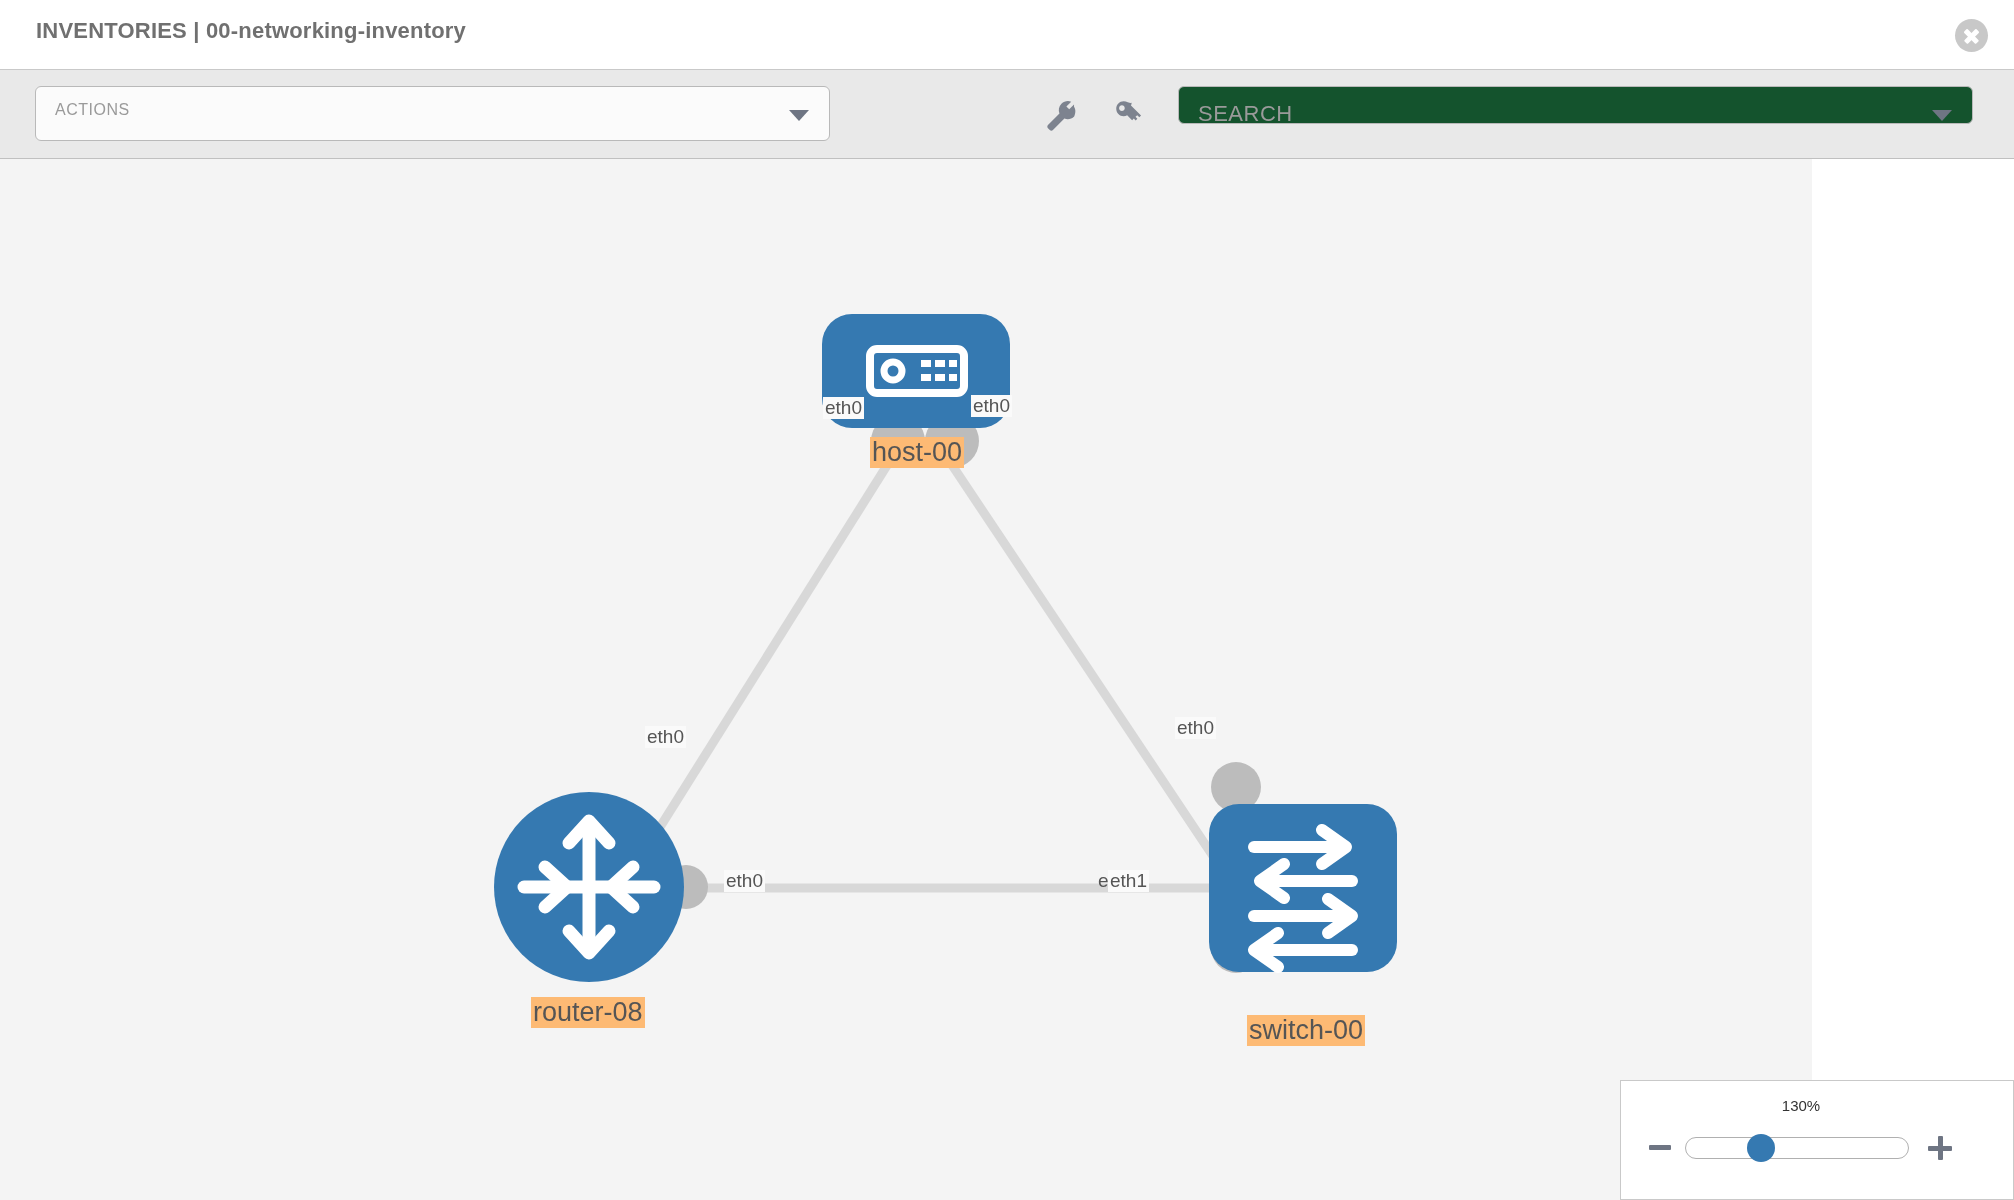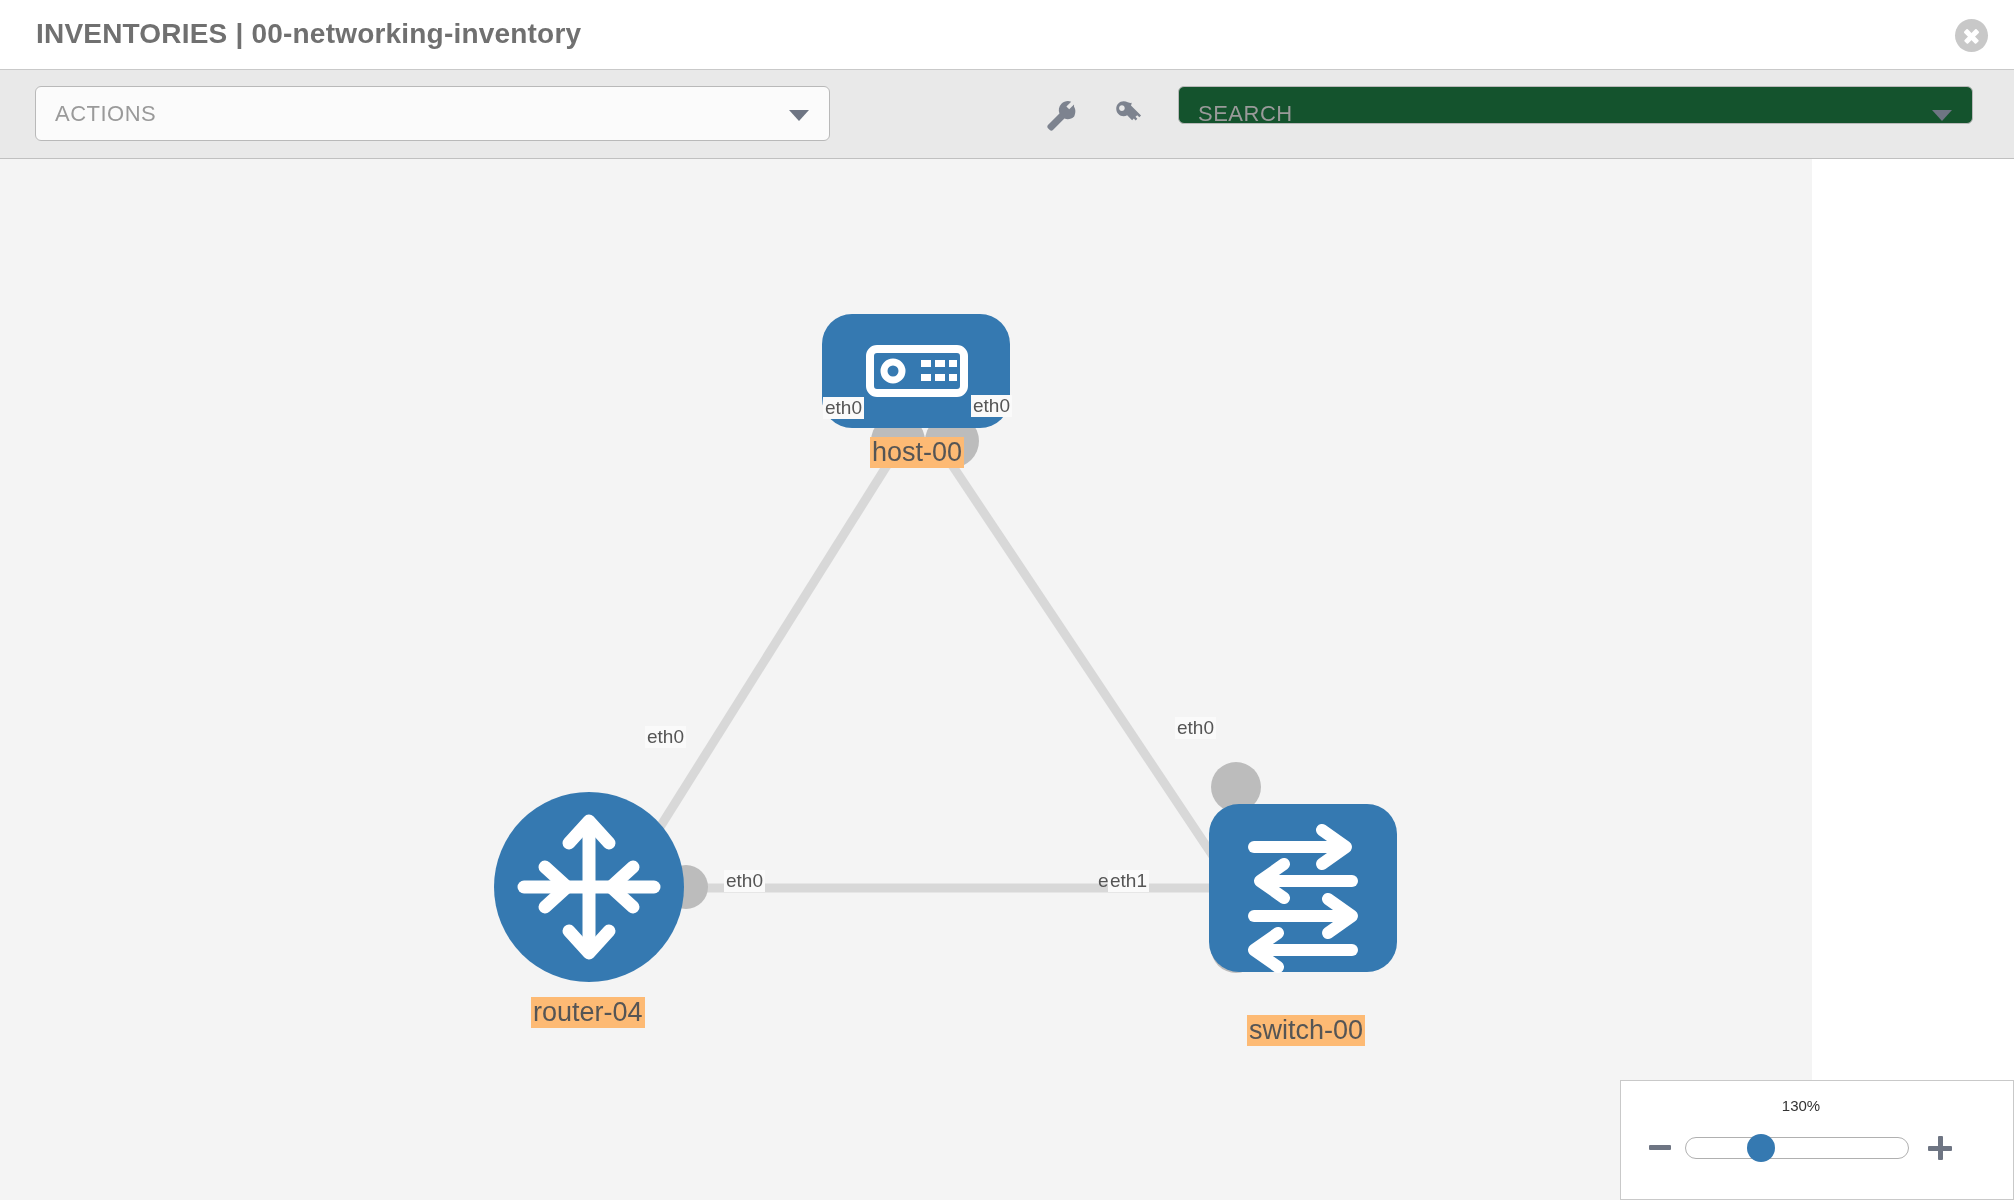--- a/index.html
+++ b/index.html
@@ -21,21 +21,21 @@
   .header {
     position: absolute;
     left: 0; top: 0;
     width: 2014px; height: 69px;
     background: #ffffff;
     box-sizing: border-box;
   }
   .header-title {
     position: absolute;
     left: 36px; top: 18px;
-    font-size: 28px;
+    font-size: 22px;
     font-weight: bold;
     color: #707070;
     letter-spacing: 0.2px;
     white-space: nowrap;
   }
   .close-btn {
     position: absolute;
     right: 26px; top: 19px;
     width: 33px; height: 33px;
     border-radius: 50%;
@@ -70,21 +70,21 @@
     width: 795px; height: 55px;
     background: #fbfbfb;
     border: 1px solid #b9b9b9;
     border-radius: 6px;
     box-sizing: border-box;
     cursor: pointer;
   }
   .actions-label {
     position: absolute;
     left: 19px; top: 14px;
-    font-size: 22px;
+    font-size: 16px;
     color: #9a9a9a;
     letter-spacing: 0.5px;
   }
   .caret {
     position: absolute;
     width: 0; height: 0;
     border-left: 10px solid transparent;
     border-right: 10px solid transparent;
     border-top: 11px solid #6e7583;
   }
@@ -321,21 +321,21 @@
     <div class="iface-label" style="left:1175px; top:558px;">eth0</div>
 
     <div class="iface-label" style="left:724px; top:711px;">eth0</div>
 
     <div class="iface-label" style="left:1096px; top:711px; background:transparent;">eth</div>
 
     <div class="iface-label" style="left:1108px; top:711px;">eth1</div>
 
     <div class="node-label" style="left:870px; top:278px;">host-00</div>
 
-    <div class="node-label" style="left:531px; top:838px;">router-04</div>
+    <div class="node-label" style="left:531px; top:838px;">router-08</div>
 
     <div class="node-label" style="left:1247px; top:838px;margin-top:18px;">switch-00</div>
   </div>
 
   <div class="zoom-panel">
     <div class="zoom-pct">130%</div>
     <div class="zoom-minus"></div>
     <div class="zoom-track"></div>
     <div class="zoom-thumb"></div>
     <div class="zoom-plus"></div>

